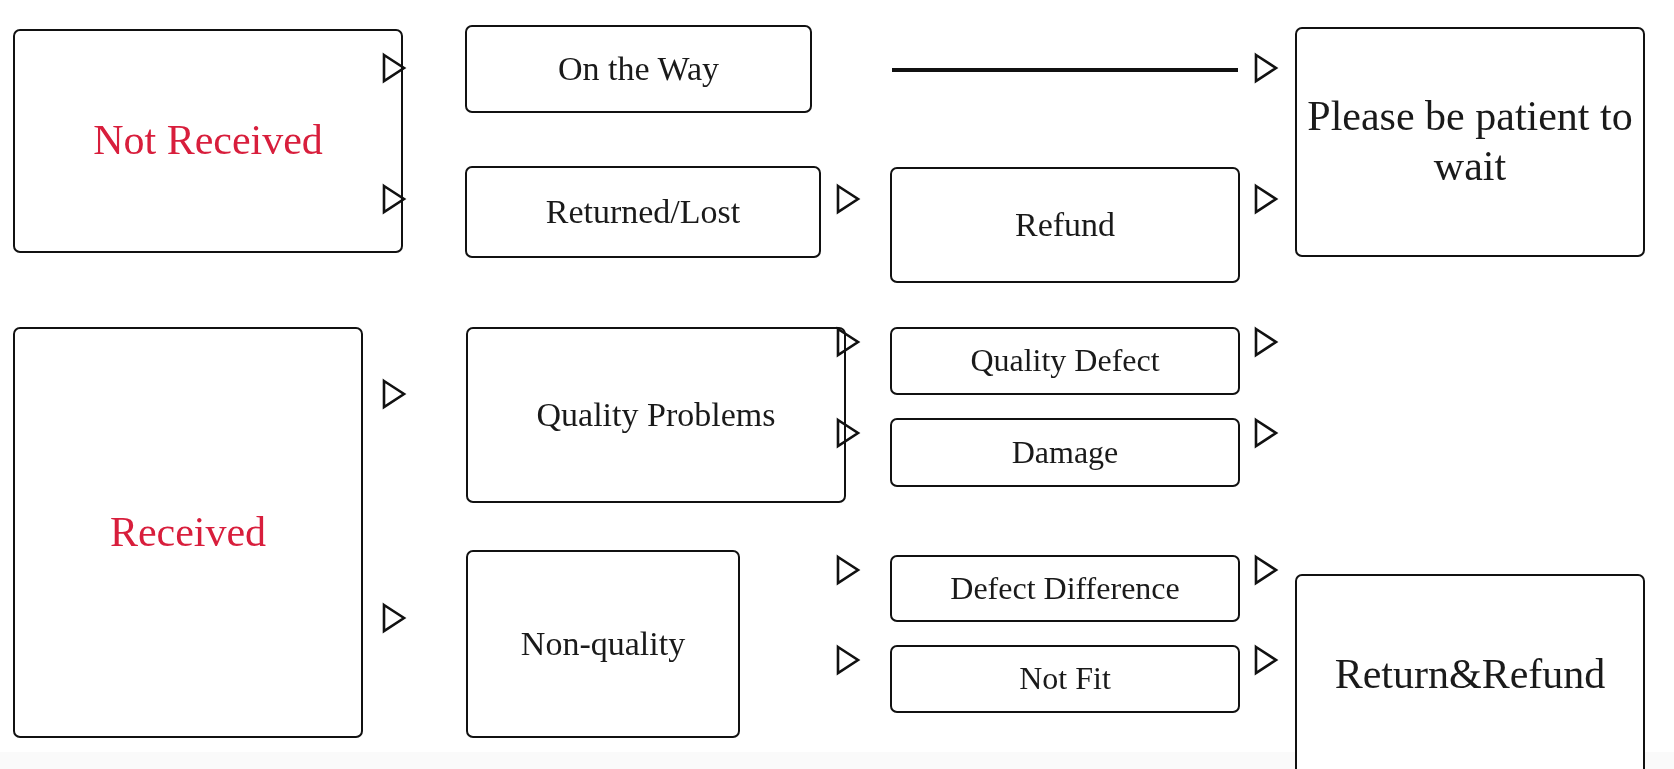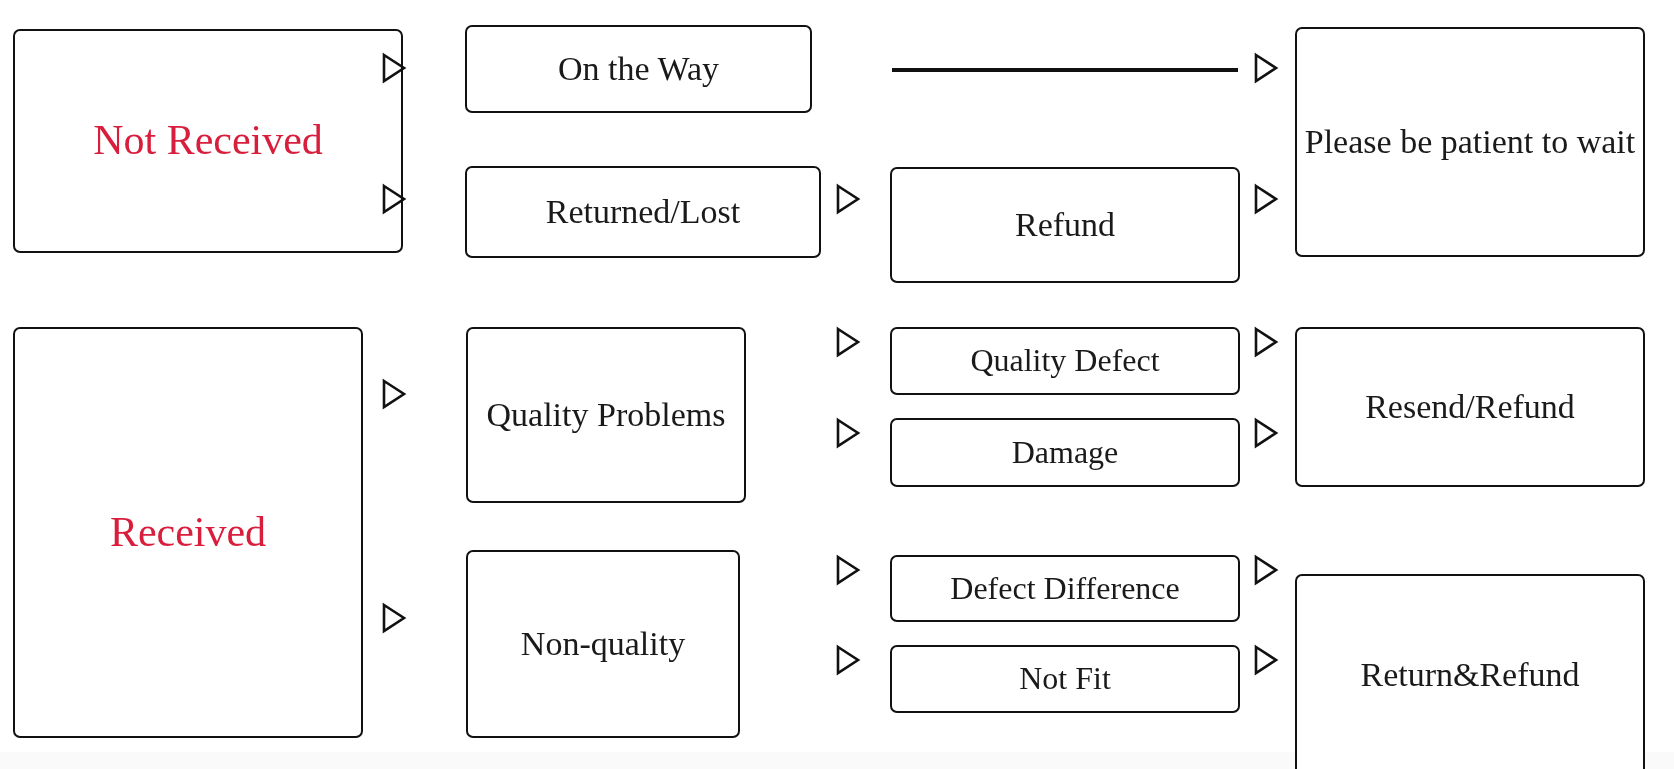--- a/index.html
+++ b/index.html
@@ -46,21 +46,21 @@
     font-size: 42px;
     color: #d81e3c;
   }
   .node.stage {
     font-size: 34px;
   }
   .node.leaf {
     font-size: 32px;
   }
   .node.outcome {
-    font-size: 34px;
+    font-size: 42px;
   }
   .arrow {
     position: absolute;
     width: 30px;
     height: 32px;
     display: block;
   }
   .arrow svg {
     display: block;
     width: 30px;
@@ -122,21 +122,21 @@
   <div class="node outcome" style="left:1295px; top:27px; width:350px; height:230px;">Please be patient to wait</div>
 
   <div class="node root" style="left:13px; top:327px; width:350px; height:411px;">Received</div>
 
   <div class="arrow" style="left:378px; top:378px;">
     <svg viewBox="0 0 30 32">
         <polygon points="6,3 26,16 6,29" fill="none" stroke="#111111" stroke-width="2.6" stroke-linejoin="miter"></polygon>
       </svg>
   </div>
 
-  <div class="node stage" style="left:466px; top:327px; width:280px; height:176px;">Quality Problems</div>
+  <div class="node stage" style="left:466px; top:327px; width:380px; height:176px;">Quality Problems</div>
 
   <div class="arrow" style="left:832px; top:326px;">
     <svg viewBox="0 0 30 32">
         <polygon points="6,3 26,16 6,29" fill="none" stroke="#111111" stroke-width="2.6" stroke-linejoin="miter"></polygon>
       </svg>
   </div>
 
   <div class="node leaf" style="left:890px; top:327px; width:350px; height:68px;">Quality Defect</div>
 
   <div class="arrow" style="left:832px; top:417px;">
@@ -152,21 +152,20 @@
         <polygon points="6,3 26,16 6,29" fill="none" stroke="#111111" stroke-width="2.6" stroke-linejoin="miter"></polygon>
       </svg>
   </div>
 
   <div class="arrow" style="left:1250px; top:417px;">
     <svg viewBox="0 0 30 32">
         <polygon points="6,3 26,16 6,29" fill="none" stroke="#111111" stroke-width="2.6" stroke-linejoin="miter"></polygon>
       </svg>
   </div>
 
-  <div class="node outcome" style="left:1295px; top:327px; width:350px; height:160px;">Resend/Refund</div>
 
   <div class="arrow" style="left:378px; top:602px;">
     <svg viewBox="0 0 30 32">
         <polygon points="6,3 26,16 6,29" fill="none" stroke="#111111" stroke-width="2.6" stroke-linejoin="miter"></polygon>
       </svg>
   </div>
 
   <div class="node stage" style="left:466px; top:550px; width:274px; height:188px;">Non-quality</div>
 
   <div class="arrow" style="left:832px; top:554px;">

